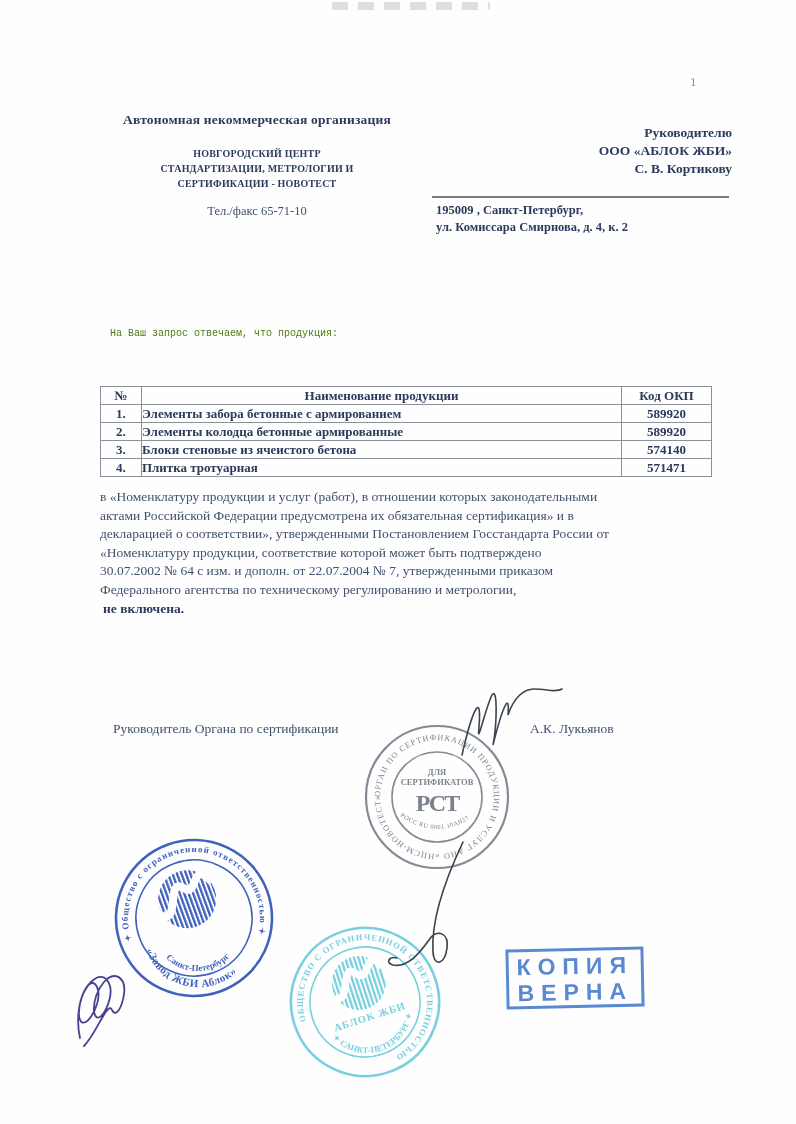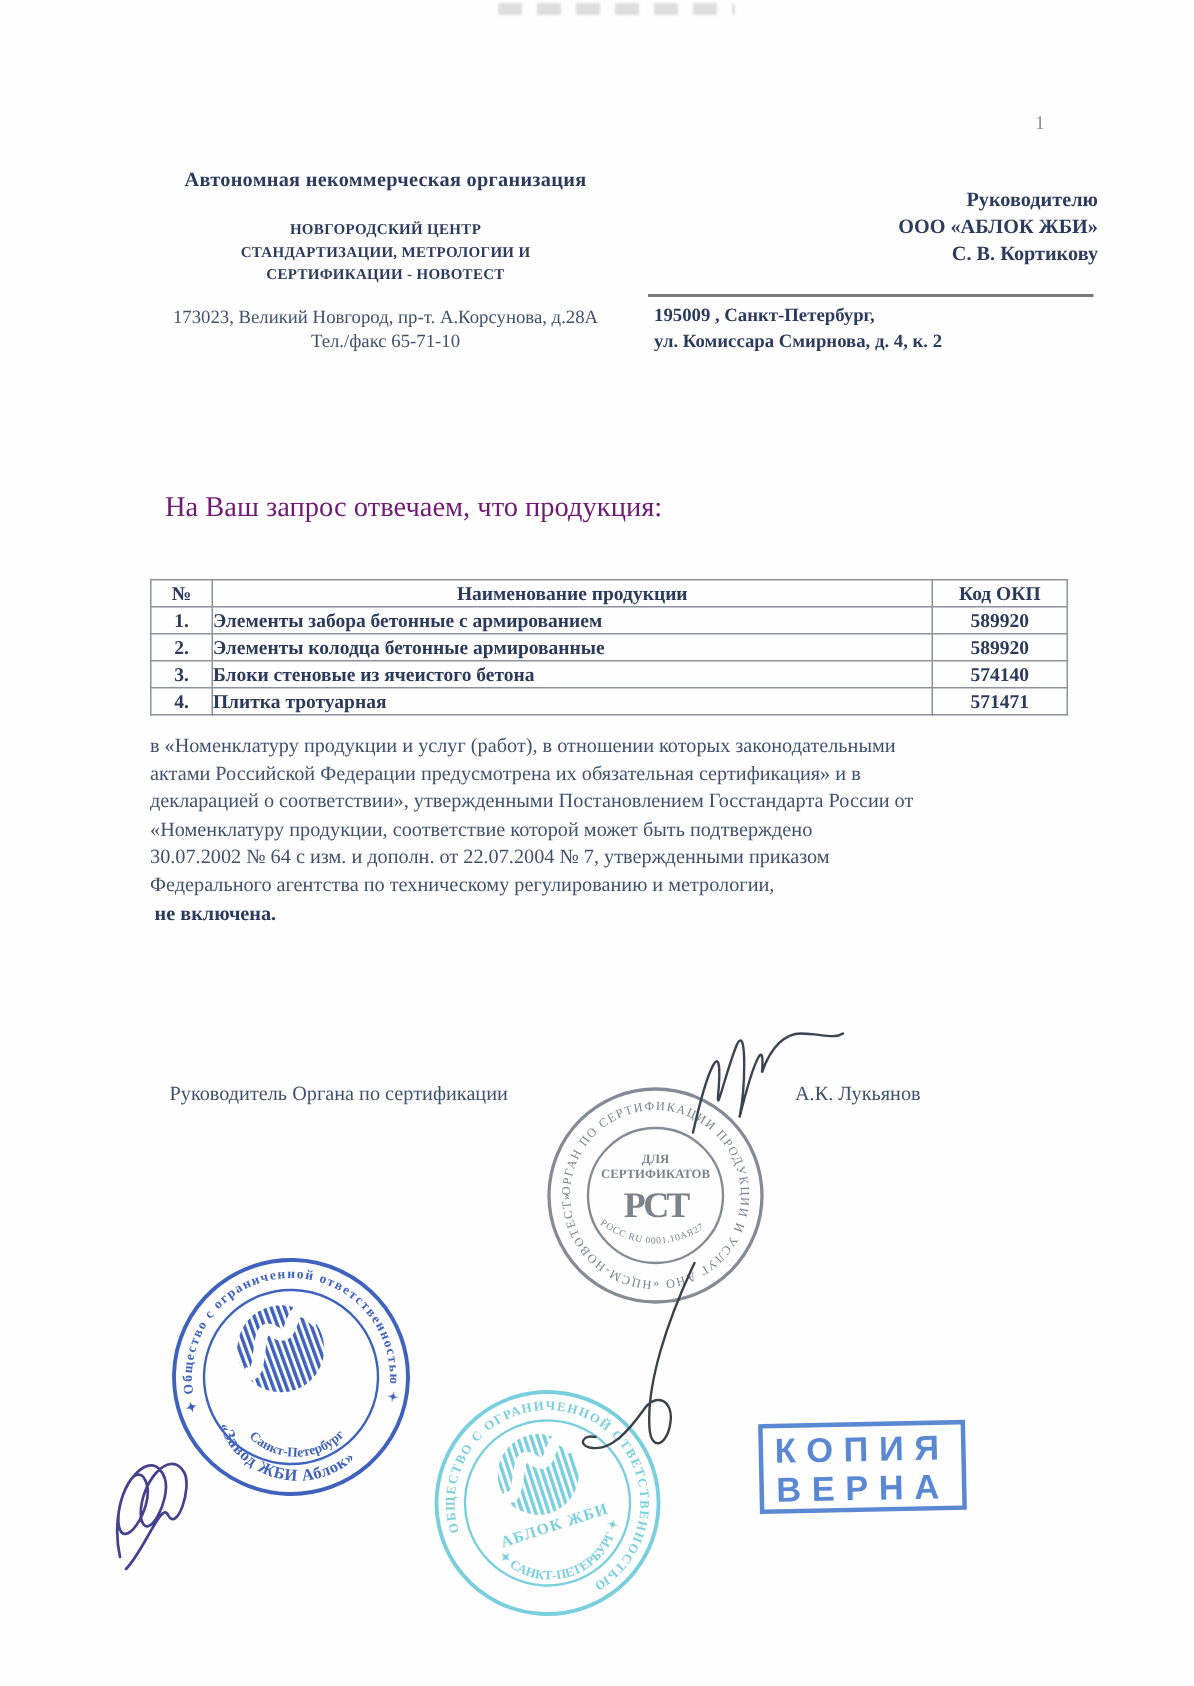--- a/index.html
+++ b/index.html
@@ -19,21 +19,21 @@
   .lh .org-type{font-weight:bold;font-size:13.5px;color:#2c3a5e;letter-spacing:.2px;}
   .lh .org-name{font-weight:bold;font-size:10px;line-height:15px;color:#2c3a5e;margin-top:18px;letter-spacing:.2px;}
   .lh .addr{font-size:12.5px;line-height:15.5px;color:#41506e;margin-top:13px;}
   
   .addressee{position:absolute;left:432px;top:124px;width:300px;text-align:right;
     font-weight:bold;font-size:13.5px;line-height:18px;color:#2c3a5e;}
   .addr-rule{position:absolute;left:432px;top:196px;width:297px;height:2px;background:#4d4d4d;opacity:.75;}
   .addr-dest{position:absolute;left:436px;top:202px;width:300px;text-align:left;
     font-weight:bold;font-size:12.5px;line-height:16.5px;color:#2c3a5e;}
   
-  .intro{position:absolute;left:110px;top:328px;font-size:19px;color:#701a75;}
+  .intro{position:absolute;left:110px;top:328px;font-size:10px;color:#4d7c0f;font-family:Liberation Mono, monospace;}
   table.products{position:absolute;left:100px;top:386px;width:612px;border-collapse:collapse;
     font-size:13px;color:#2b3a5c;}
   table.products th,table.products td{border:1.6px solid #8b919a;padding:0;height:17px;line-height:15px;}
   table.products th{font-weight:bold;text-align:center;}
   td.c-num{text-align:center;font-weight:bold;}
   td.c-name{text-align:left;padding-left:40px;font-weight:bold;}
   td.c-code{text-align:center;font-weight:bold;}
   .paragraph{position:absolute;left:100px;top:488px;width:624px;font-size:13.5px;
     line-height:18.6px;color:#41506e;}
   .paragraph .bold-line{font-weight:bold;color:#2c3a5e;padding-left:3px;}
@@ -60,21 +60,20 @@
   <div class="page-number">1</div>
 
   <div class="lh">
     <div class="org-type">Автономная некоммерческая организация</div>
     <div class="org-name">
       <div>НОВГОРОДСКИЙ ЦЕНТР</div>
       <div>СТАНДАРТИЗАЦИИ, МЕТРОЛОГИИ И</div>
       <div>СЕРТИФИКАЦИИ - НОВОТЕСТ</div>
     </div>
     <div class="addr">
-      <div>173023, Великий Новгород, пр-т. А.Корсунова, д.28А</div>
       <div>Тел./факс 65-71-10</div>
     </div>
   </div>
 
   <div class="addressee">
     <div>Руководителю</div>
     <div>ООО «АБЛОК ЖБИ»</div>
     <div>С. В. Кортикову</div>
   </div>
   <div class="addr-rule"></div>

